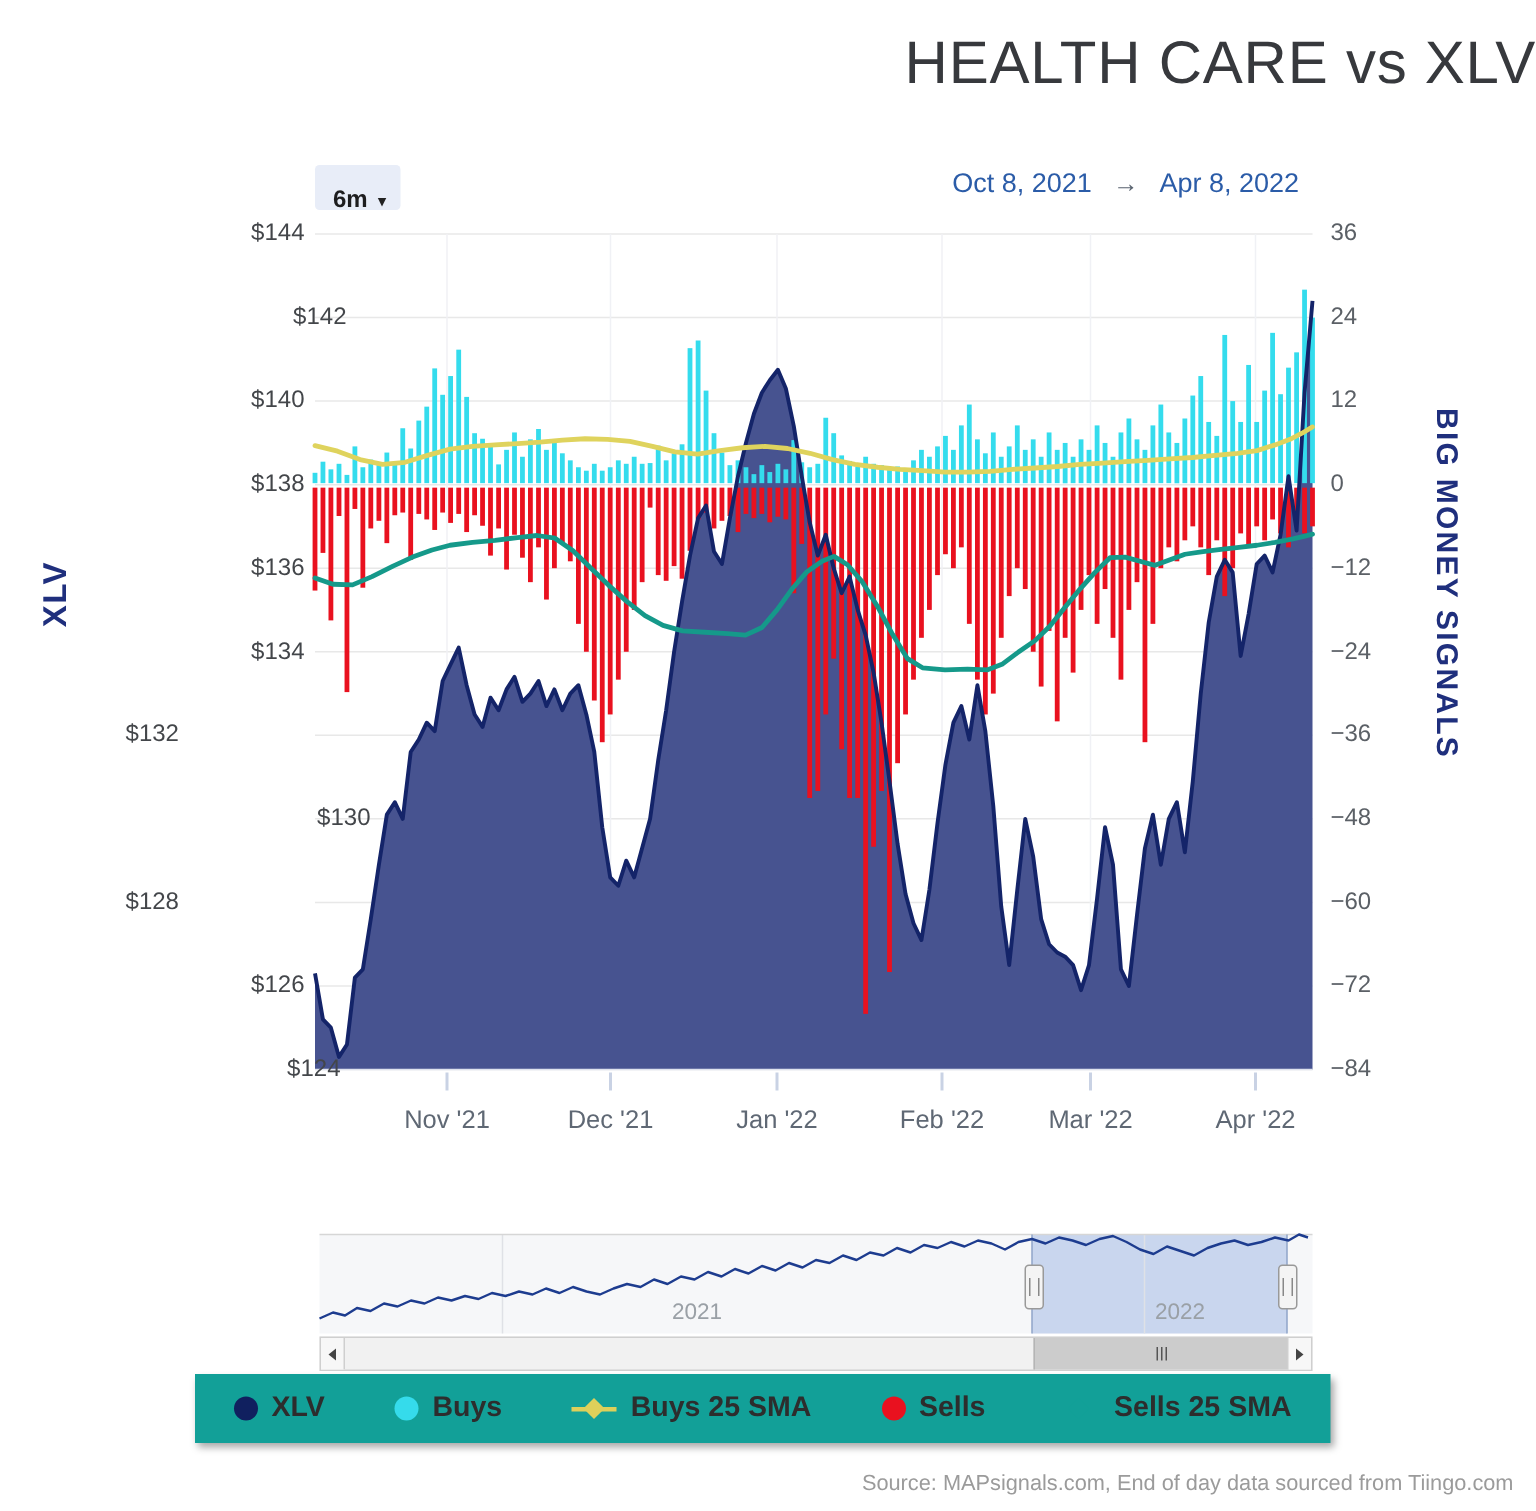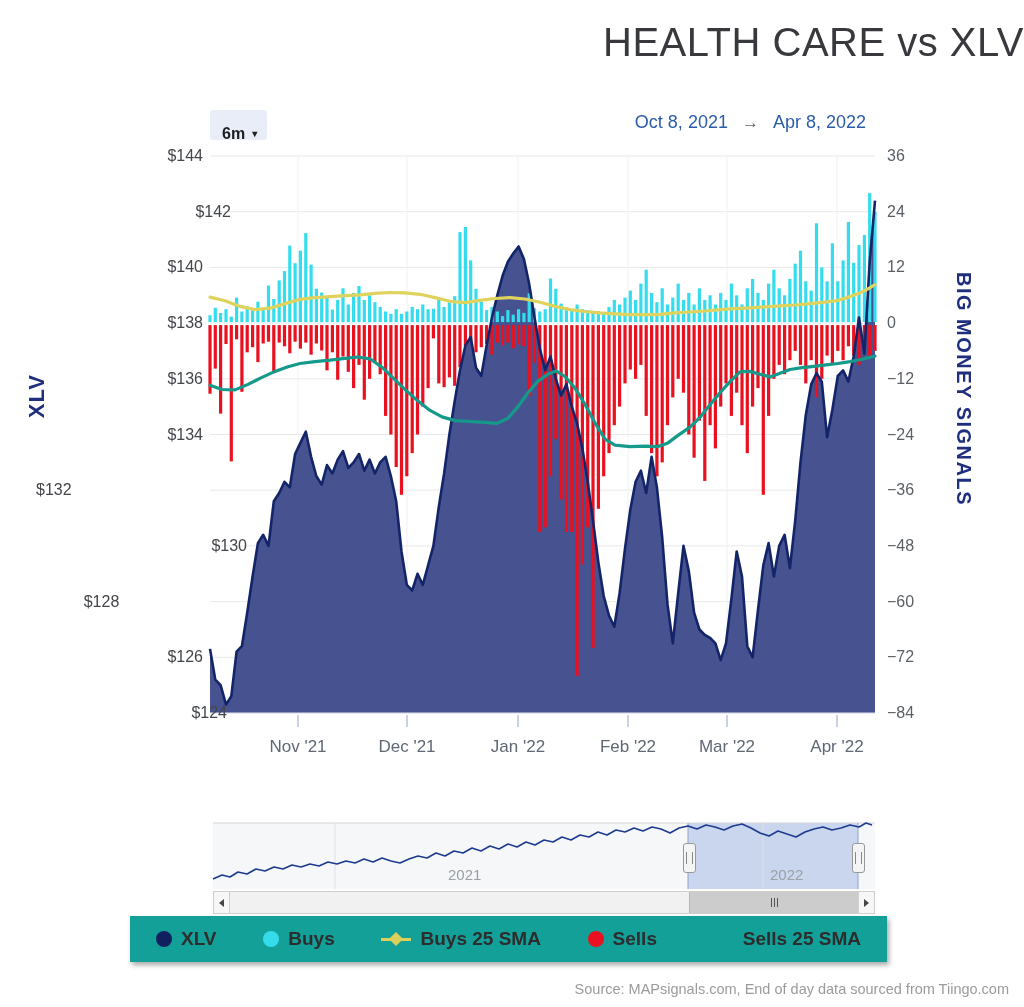--- a/index.html
+++ b/index.html
@@ -359,21 +359,21 @@
       <path d="M213,879L222,875L230,877L238,872L247,874L256,869L265,871L274,867L283,869L292,865L301,867L310,864L319,866L328,862L337,864L346,861L355,863L364,859L373,862L382,858L391,861L400,863L409,859L418,856L427,858L436,853L445,856L454,851L463,853L472,848L481,851L490,846L499,849L508,844L517,847L526,842L535,845L544,840L553,842L562,837L571,840L580,835L589,837L598,832L607,835L616,830L625,832L634,828L643,831L652,827L661,829L670,833L679,828L688,826L697,829L706,825L715,827L724,830L733,826L742,824L751,828L760,833L769,836L778,831L787,834L796,837L805,832L814,829L823,827L832,830L841,828L850,825L859,827L866,823L872,825" fill="none" stroke="#1d3c8f" stroke-width="1.6" stroke-linejoin="round"></path>
     </svg>
 
   <div id="labels-layer">
       <div class="tick " style="left: 0px; top: 147px; width: 203px; text-align: right; position: absolute;">$144</div>
       <div class="tick " style="left: 0px; top: 202.7px; width: 203px; text-align: right; position: absolute; padding-left: 28px;">$142</div>
       <div class="tick " style="left: 0px; top: 258.4px; width: 203px; text-align: right; position: absolute;">$140</div>
       <div class="tick " style="left: 0px; top: 314.1px; width: 203px; text-align: right; position: absolute;">$138</div>
       <div class="tick " style="left: 0px; top: 369.8px; width: 203px; text-align: right; position: absolute;">$136</div>
       <div class="tick " style="left: 0px; top: 425.5px; width: 203px; text-align: right; position: absolute;">$134</div>
-      <div class="tick " style="left: 0px; top: 481.2px; width: 203px; text-align: left; position: absolute; padding-left: 36px;">$132</div>
+      <div class="tick " style="left: 0px; top: 481.2px; width: 203px; text-align: center; position: absolute;">$132</div>
       <div class="tick " style="left: 0px; top: 536.9px; width: 203px; text-align: right; position: absolute; margin-left: 44px;">$130</div>
       <div class="tick " style="left: 0px; top: 592.6px; width: 203px; text-align: center; position: absolute;">$128</div>
       <div class="tick " style="left: 0px; top: 648.3px; width: 203px; text-align: right; position: absolute;">$126</div>
       <div class="tick " style="left: 0px; top: 704px; width: 203px; text-align: right; position: absolute; padding-left: 24px;">$124</div>
       <div class="tick right" style="left: 887px; top: 147px; position: absolute;">36</div>
       <div class="tick right" style="left: 887px; top: 202.7px; position: absolute;">24</div>
       <div class="tick right" style="left: 887px; top: 258.4px; position: absolute;">12</div>
       <div class="tick right" style="left: 887px; top: 314.1px; position: absolute;">0</div>
       <div class="tick right" style="left: 887px; top: 369.8px; position: absolute;">−12</div>
       <div class="tick right" style="left: 887px; top: 425.5px; position: absolute;">−24</div>

